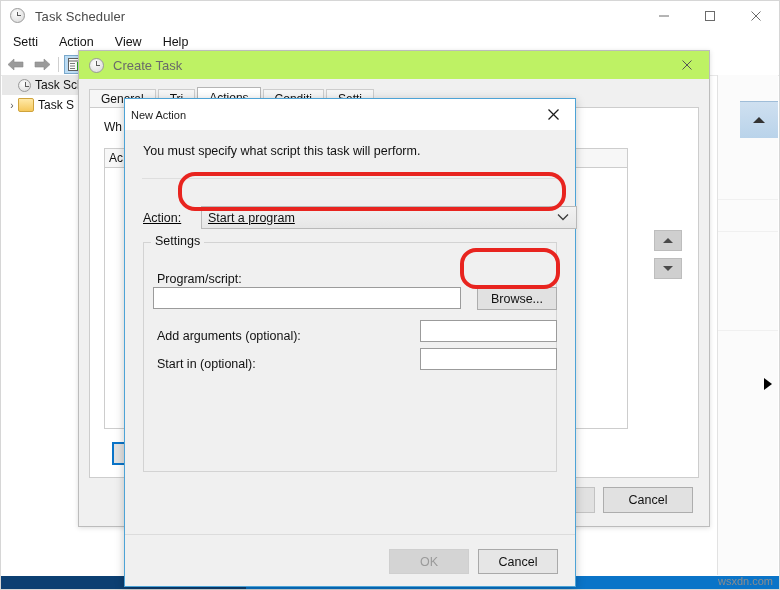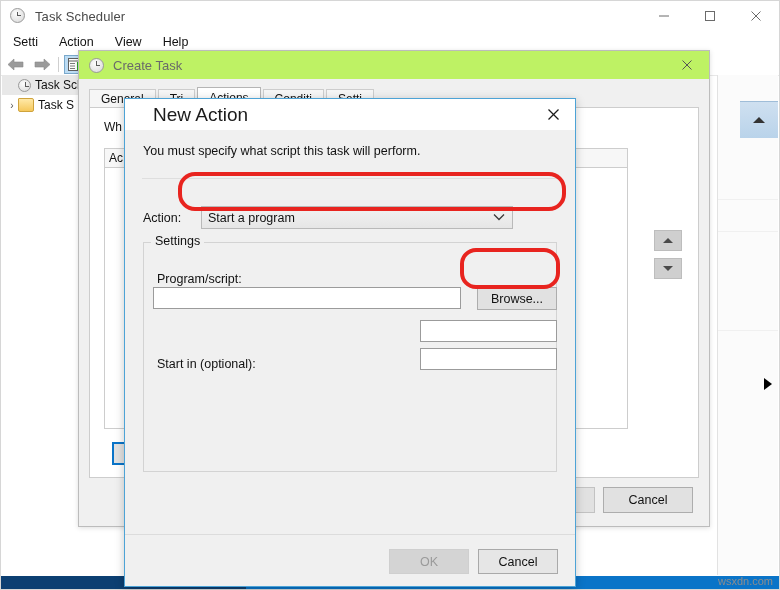--- a/index.html
+++ b/index.html
@@ -367,22 +367,22 @@
     border: 1px solid #4da3d6;
     box-shadow: 0 2px 9px rgba(0,0,0,.22);
   }
   .na-title {
     height: 31px;
     background: #ffffff;
     display: flex; align-items: center;
     position: relative;
   }
   .na-title-text {
-    margin-left: 28px;
-    font-size: 19px;
+    margin-left: 6px;
+    font-size: 11px;
     color: #1b1b1b;
   }
   .na-close {
     position: absolute;
     right: 0; top: 0;
     width: 44px; height: 31px;
     display: flex; align-items: center; justify-content: center;
     color: #1b1b1b;
   }
   .na-body {
@@ -401,28 +401,29 @@
     left: 17px; right: 17px;
     top: 48px;
     height: 1px;
     background: #dedede;
   }
   .na-action-row {
     position: absolute;
     left: 18px; top: 76px;
     display: flex;
     align-items: center;
+    text-decoration: underline;
   }
   .na-action-label {
     font-size: 12.5px;
     color: #111;
     width: 58px;
   }
   .na-combo {
-    width: 312px; height: 23px;
+    width: 376px; height: 23px;
     background: linear-gradient(#f2f2f2, #e6e6e6);
     border: 1px solid #b9b9b9;
     box-sizing: border-box;
     display: flex;
     align-items: center;
     justify-content: space-between;
     padding: 0 7px 0 6px;
     font-size: 12.5px;
     color: #111;
   }
@@ -681,20 +682,21 @@
         </div>
       </div>
 
       <div class="na-group"></div>
       <div class="na-group-title">Settings</div>
 
       <div class="na-label lbl-prog">Program/script:</div>
       <input class="na-input inp-prog" type="text" value="" style="">
       <div class="na-browse">Browse...</div>
 
+      <div class="na-label lbl-args">Add arguments (optional):</div>
       <input class="na-input inp-args" type="text" value="" style="">
 
       <div class="na-label lbl-start">Start in (optional):</div>
       <input class="na-input inp-start" type="text" value="" style="">
 
       <div class="na-footer-sep"></div>
       <div class="na-ok">OK</div>
       <div class="na-cancel">Cancel</div>
     </div>
   </div>

